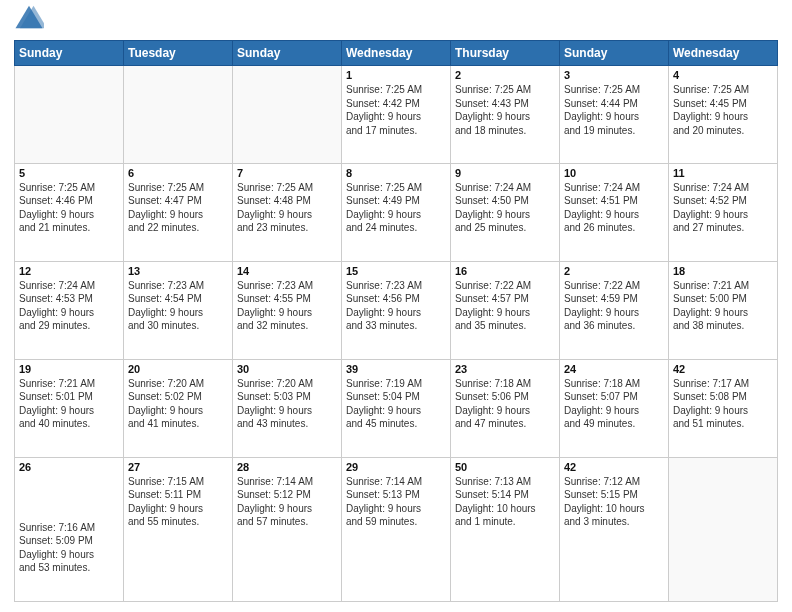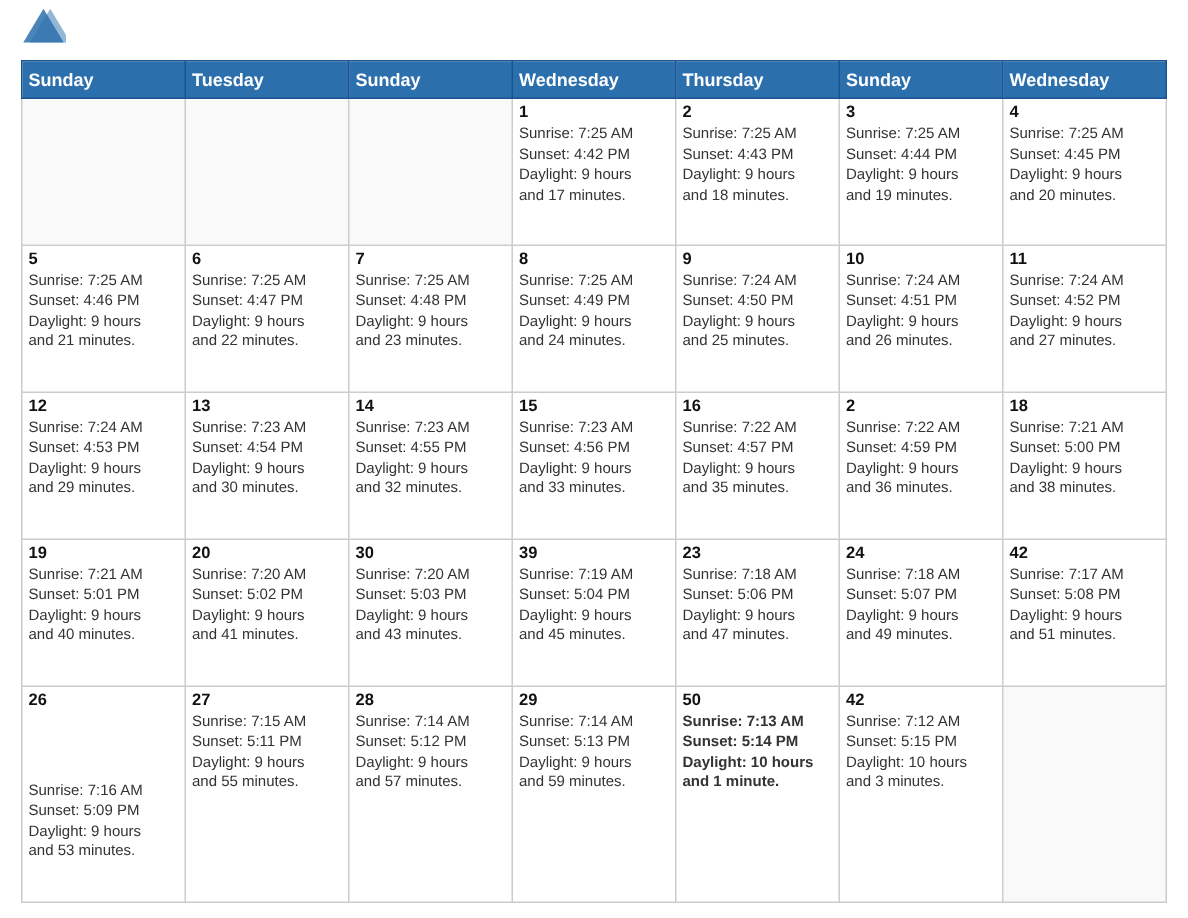--- a/index.html
+++ b/index.html
@@ -349,21 +349,21 @@
           </td>
           <td>
             <div class="day-num">29</div>
             <div class="day-detail" style="white-space: pre-line;">Sunrise: 7:14 AM
 Sunset: 5:13 PM
 Daylight: 9 hours
 and 59 minutes.</div>
           </td>
           <td>
             <div class="day-num">50</div>
-            <div class="day-detail" style="white-space: pre-line; font-weight: bold;">Sunrise: 7:13 AM
+            <div class="day-detail" style="white-space: pre-line;">Sunrise: 7:13 AM
 Sunset: 5:14 PM
 Daylight: 10 hours
 and 1 minute.</div>
           </td>
           <td>
             <div class="day-num">42</div>
             <div class="day-detail" style="white-space: pre-line;">Sunrise: 7:12 AM
 Sunset: 5:15 PM
 Daylight: 10 hours
 and 3 minutes.</div>

